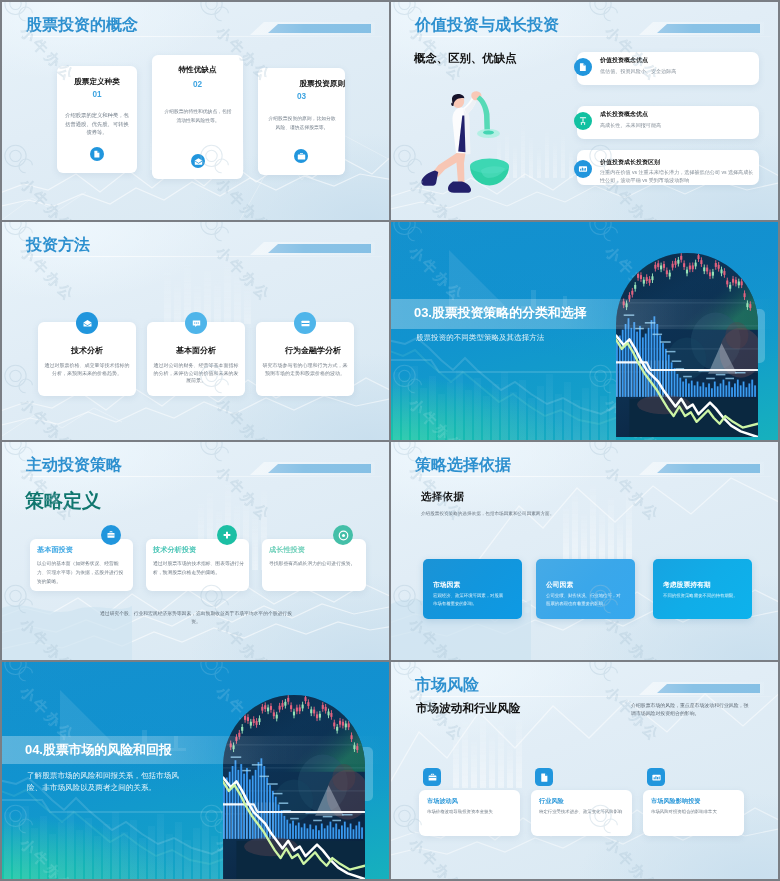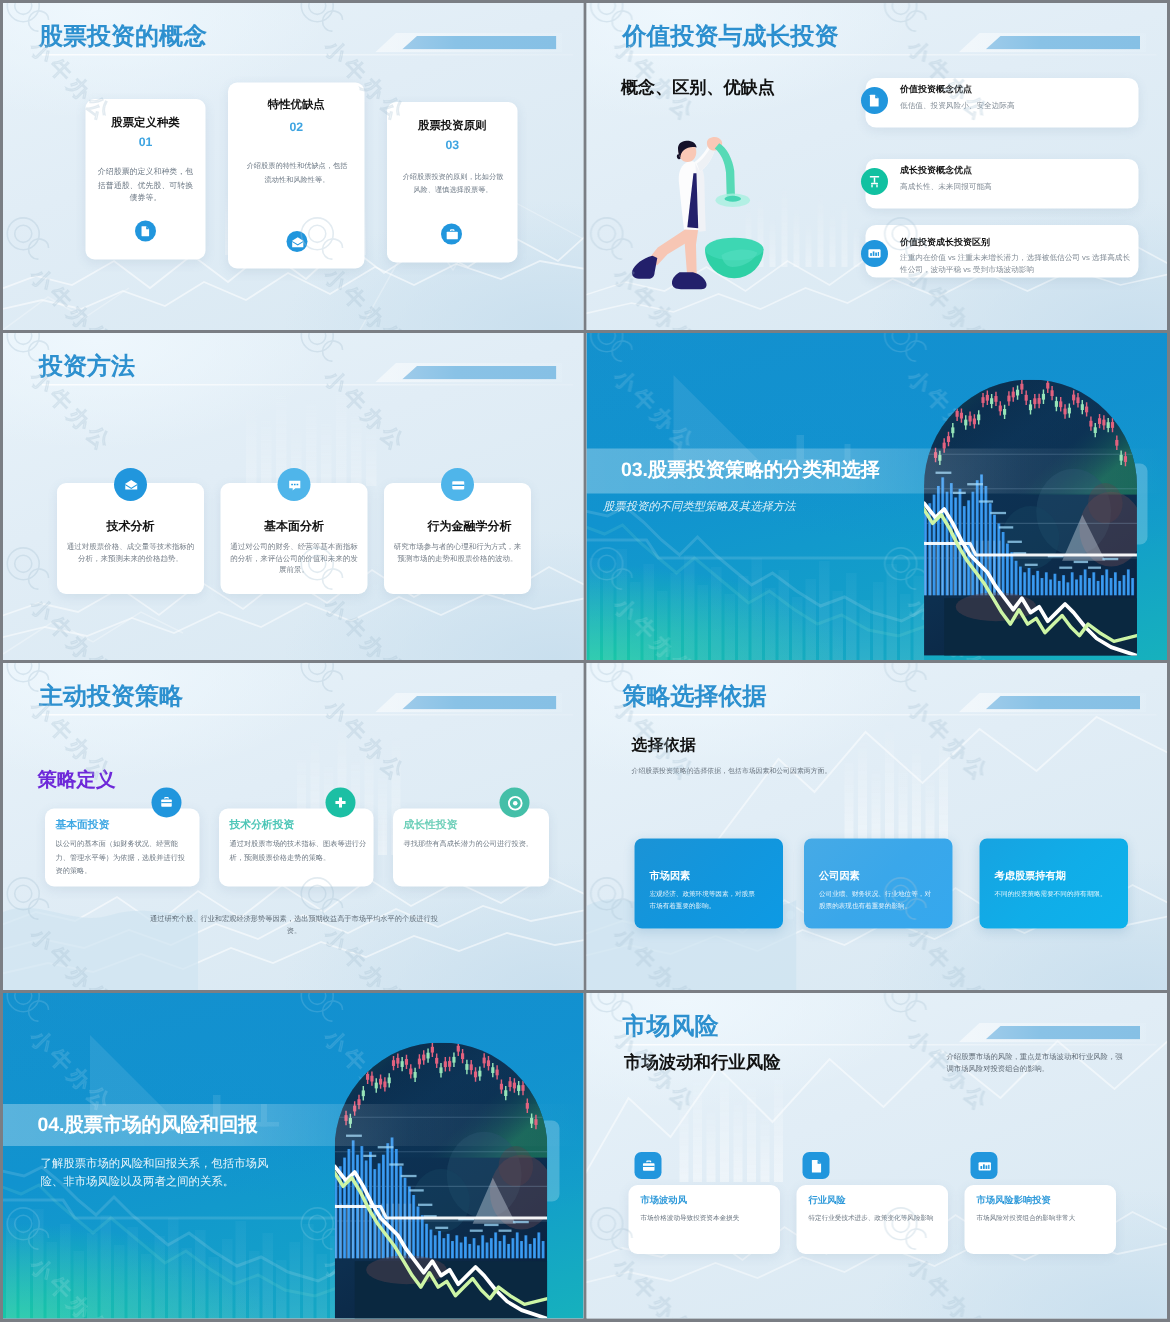--- a/index.html
+++ b/index.html
@@ -59,21 +59,21 @@
   .s1c2{left:150px;top:53px;width:91px;height:124px;}
   .s1c3{left:256px;top:66px;width:87px;height:107px;}
   .s1t1{left:55px;top:75px;width:80px;font-size:7.6px;line-height:9px;}
   .s1n1{left:55px;top:88px;width:80px;font-size:8.2px;line-height:10px;}
   .s1d1{left:63px;top:109px;width:64px;font-size:5.3px;line-height:8.6px;}
   .s1i1{left:88px;top:145px;width:14px;height:14px;}
   .s1t2{left:150px;top:63px;width:91px;font-size:7.6px;line-height:9px;}
   .s1n2{left:150px;top:78px;width:91px;font-size:8.2px;line-height:10px;}
   .s1d2{left:161px;top:106px;width:70px;font-size:4.8px;line-height:8.8px;}
   .s1i2{left:189px;top:152px;width:14px;height:14px;}
-  .s1t3{left:256px;top:77px;width:87px;font-size:7.6px;line-height:9px;}
+  .s1t3{left:256px;top:77px;width:87px;font-size:7.6px;line-height:9px;text-align:right;}
   .s1n3{left:256px;top:90px;width:87px;font-size:8.2px;line-height:10px;}
   .s1d3{left:265px;top:113px;width:70px;font-size:4.8px;line-height:8.8px;}
   .s1i3{left:292px;top:147px;width:14px;height:14px;}
 
   
   .s2sub{position:absolute;left:23px;top:49px;font-size:11.4px;font-weight:bold;color:#111;z-index:20;letter-spacing:0px;}
   .s2ill{position:absolute;left:28px;top:85px;z-index:16;}
   .s2k1{left:186px;top:50px;width:182px;height:33px;border-radius:7px;}
   .s2k2{left:186px;top:104px;width:182px;height:33px;border-radius:7px;}
   .s2k3{left:186px;top:148px;width:182px;height:35px;border-radius:7px;}
@@ -112,25 +112,25 @@
        radial-gradient(ellipse 60% 42% at 2% 102%, #19c9a4 0%, rgba(25,201,164,.55) 35%, rgba(25,201,164,0) 74%),
        radial-gradient(ellipse 120% 90% at 75% 0%, #1390d0 0%, rgba(19,144,208,0) 75%),
        linear-gradient(165deg,#1491cd 0%,#1193cf 40%,#139fc9 72%,#16b1bd 100%);
   }
   .s4arch{position:absolute;left:225px;top:31px;z-index:12;}
   .s4tab{position:absolute;left:359px;top:87px;width:15px;height:54px;
      border-radius:5px;background:rgba(255,255,255,.22);z-index:11;}
   .s4band{position:absolute;left:0;top:77px;width:387px;height:30px;z-index:16;
      background:linear-gradient(90deg,rgba(255,255,255,.30) 0%,rgba(255,255,255,.24) 45%,rgba(255,255,255,.07) 75%,rgba(255,255,255,0) 100%);}
   .s4title{left:23px;top:82px;font-size:13px;line-height:17px;z-index:20;letter-spacing:-0.1px;}
-  .s4sub{left:11px;top:111px;font-size:7.55px;line-height:10px;z-index:20;color:rgba(255,255,255,.86);font-style:italic;}
+  .s4sub{left:25px;top:111px;font-size:7.55px;line-height:10px;z-index:20;color:rgba(255,255,255,.86);}
 
   
   .bg-blob{position:absolute;left:0;bottom:0;z-index:2;}
-  .s5sub{position:absolute;left:23px;top:46px;font-size:13px;font-weight:bold;color:#6d28d9;z-index:20;letter-spacing:0px;margin-top:23px;}
+  .s5sub{position:absolute;left:23px;top:46px;font-size:19px;font-weight:bold;color:#0f766e;z-index:20;letter-spacing:0px;}
   .s5c1{left:28px;top:97px;width:103px;height:52px;}
   .s5c2{left:144px;top:97px;width:103px;height:52px;}
   .s5c3{left:260px;top:97px;width:104px;height:52px;}
   .s5i1{left:99px;top:83px;width:20px;height:20px;}
   .s5i2{left:215px;top:83px;width:20px;height:20px;background:#1cbfa4;}
   .s5i3{left:331px;top:83px;width:20px;height:20px;background:#44bfa8;}
   .s5t{position:absolute;font-size:7.2px;font-weight:bold;z-index:19;line-height:9px;}
   .s5d{position:absolute;font-size:4.8px;color:#6d7883;z-index:19;line-height:9.2px;}
   .s5t1{left:35px;top:103px;width:92px;color:#3fa8e4;}
   .s5d1{left:35px;top:117px;width:90px;}

